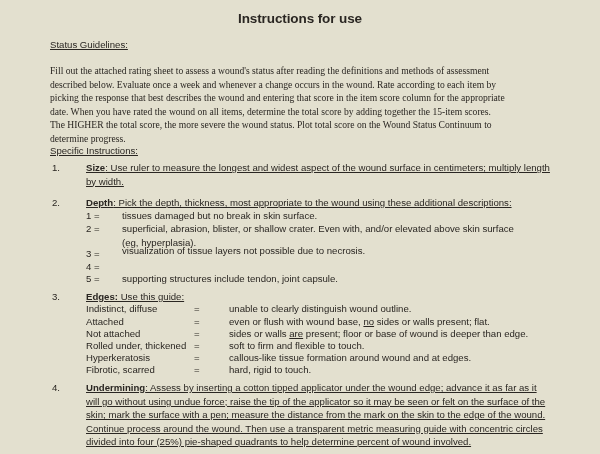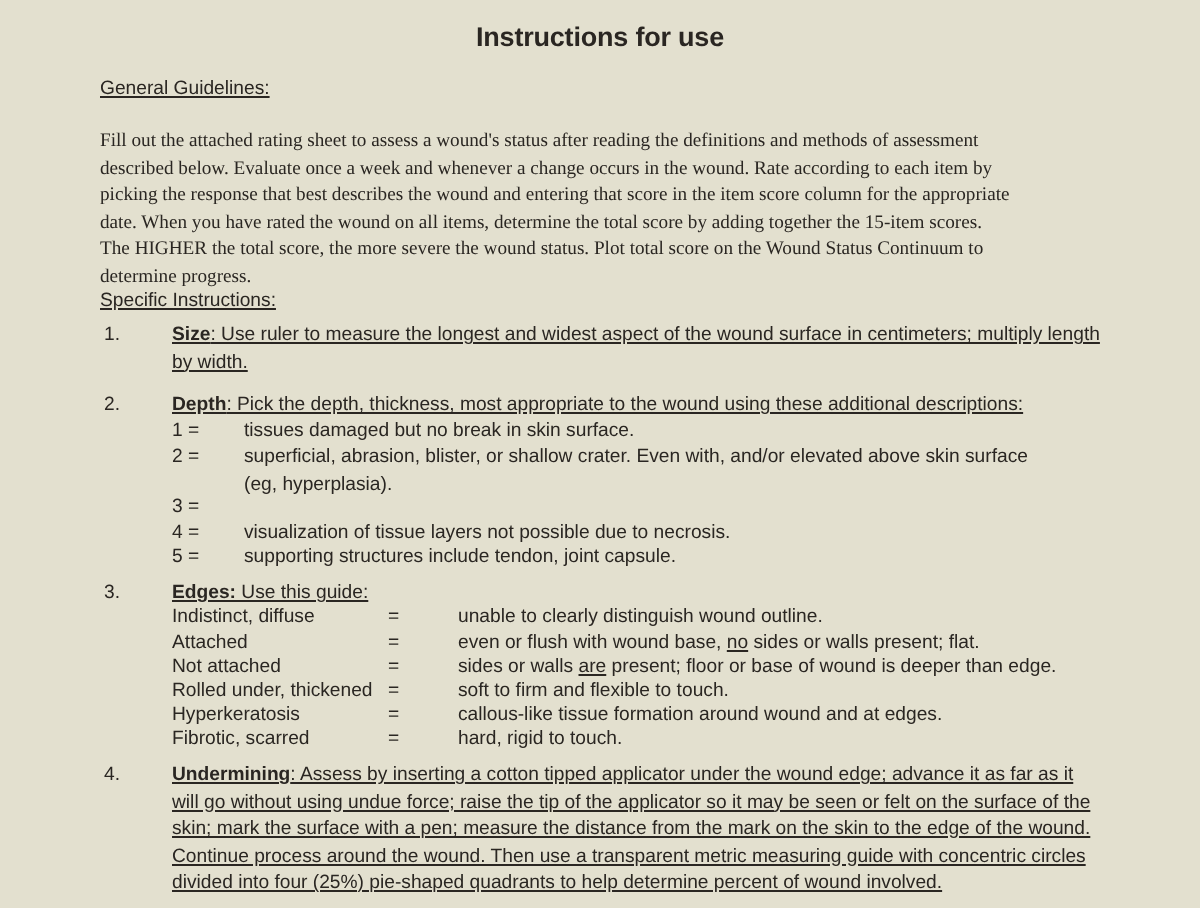--- a/index.html
+++ b/index.html
@@ -28,21 +28,21 @@
   .edge-eq { position: absolute; left: 194px; }
   .edge-v { position: absolute; left: 229px; }
   u { text-decoration: underline; text-align: center; }
 </style>
 </head>
 <body>
 
 <div class="page">
   <div class="title">Instructions for use</div>
 
-  <div class="heading" style="top:38px">General Guidelines:</div>
+  <div class="heading" style="top:38px">Status Guidelines:</div>
 
   <div class="para" style="top:64px">
     <div>Fill out the attached rating sheet to assess a wound's status after reading the definitions and methods of assessment</div>
     <div>described below. Evaluate once a week and whenever a change occurs in the wound. Rate according to each item by</div>
     <div>picking the response that best describes the wound and entering that score in the item score column for the appropriate</div>
     <div>date. When you have rated the wound on all items, determine the total score by adding together the 15-item scores.</div>
     <div>The HIGHER the total score, the more severe the wound status. Plot total score on the Wound Status Continuum to</div>
     <div>determine progress.</div>
   </div>
 
@@ -66,21 +66,21 @@
 
   <div class="sub-k" style="top:222px">2 =</div>
   <div class="sub-v" style="top:222px">
     <div>superficial, abrasion, blister, or shallow crater.  Even with, and/or elevated above skin surface</div>
     <div>(eg, hyperplasia).</div>
   </div>
 
   <div class="sub-k" style="top:247px">3 =</div>
 
   <div class="sub-k" style="top:260px">4 =</div>
-  <div class="sub-v" style="top:260px">visualization of tissue layers not possible due to necrosis.</div>
+  <div class="sub-v" style="top:244px">visualization of tissue layers not possible due to necrosis.</div>
 
   <div class="sub-k" style="top:272px">5 =</div>
   <div class="sub-v" style="top:272px">supporting structures include tendon, joint capsule.</div>
 
   <div class="num" style="top:290px">3.</div>
   <div class="item" style="top:290px">
     <b>Edges:</b><span> Use this guide:</span>
   </div>
 
   <div class="edge-k" style="top:302px">Indistinct, diffuse</div>

